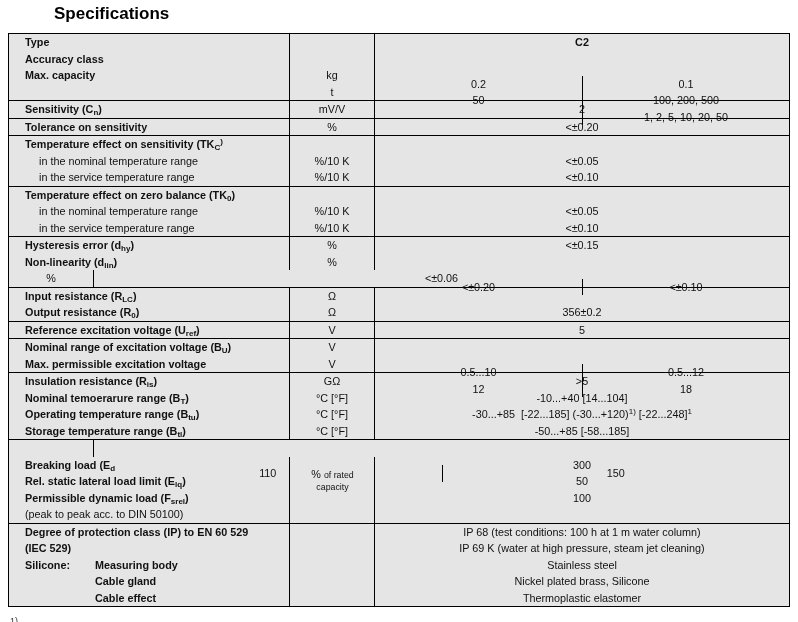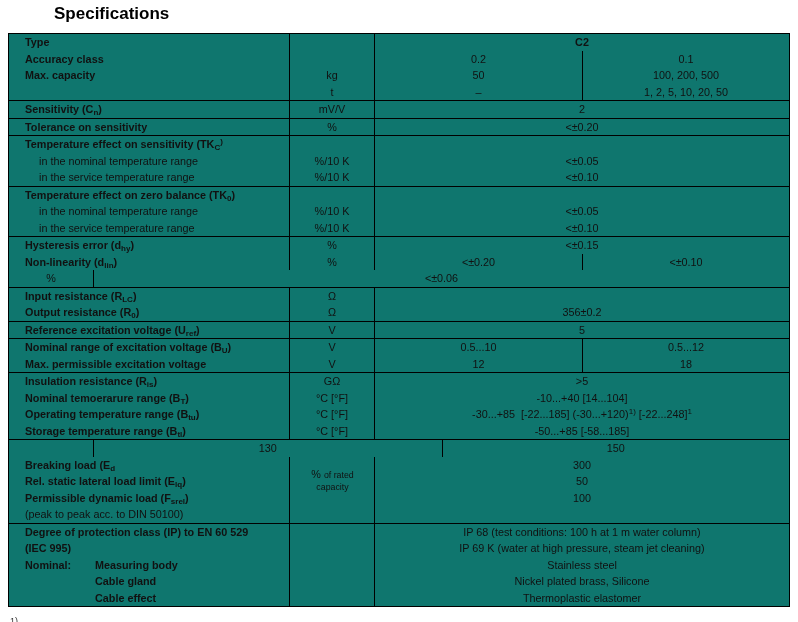--- a/index.html
+++ b/index.html
@@ -7,35 +7,35 @@
     width:798px;height:622px;overflow:hidden;background:#ffffff;
     font-family:"Liberation Sans","DejaVu Sans",sans-serif;
     color:#111;position:relative;
   }
   .title{
     position:absolute;left:14px;top:4px;
     font-size:17px;font-weight:700;color:#000;margin-left:40px;
   }
   .spec-table{
     position:absolute;left:8px;top:33px;width:782px;
-    border:1.5px solid #000;box-sizing:border-box;background:#0f766e;
+    border:1.5px solid #000;box-sizing:border-box;background:#e5e5e5;
     font-size:10.8px;
   }
   .section{border-bottom:1.5px solid #000;position:relative;}
   .section:last-child{border-bottom:none;}
   .row{display:flex;}
   .cell{height:16.5px;line-height:16.5px;box-sizing:border-box;white-space:pre;overflow:visible;}
   .label{width:281px;padding-left:16px;border-right:1.5px solid #000;font-weight:700;}
   .label.ind{padding-left:30px;}
   .label.reg{font-weight:400;}
   .unit{width:85px;border-right:1.5px solid #000;text-align:center;}
   .value{flex:1;text-align:center;}
   .value.b{font-weight:700;}
   .value.split{display:flex;}
-  .half{width:50%;text-align:center;box-sizing:border-box;height:16.5px;line-height:16.5px;white-space:pre;}
+  .half{width:50%;text-align:center;box-sizing:border-box;height:16.5px;line-height:16.5px;white-space:pre;margin-top:25px;}
   .half.right{border-left:1.5px solid #000;}
   sub{font-size:8px;line-height:0;vertical-align:-2px;}
   sup{font-size:8px;line-height:0;vertical-align:4px;}
   .u-small{font-size:8.8px;}
   .tab{display:inline-block;width:70px;}
   .unit-center{
     position:absolute;left:281px;top:0;width:85px;height:100%;
     display:flex;flex-direction:column;align-items:center;justify-content:center;
     line-height:11px;text-align:center;
   }
@@ -183,21 +183,21 @@
       </div>
       <div class="row">
         <div class="cell label"><span>Storage temperature range (B</span><sub>tl</sub><span>)</span></div>
         <div class="cell unit"><span>°C [°F]</span></div>
         <div class="cell value"><span>-50...+85 [-58...185]</span></div>
       </div>
     </div>
     <div class="section">
       <div class="row">
         <div class="cell unit"></div>
-        <div class="cell value split"><div class="half left"><span>130</span></div><div class="half right"><span>150</span></div></div>
+        <div class="cell value split"><div class="half left"><span>110</span></div><div class="half right"><span>150</span></div></div>
       </div>
       <div class="row">
         <div class="cell label"><span>Breaking load (E</span><sub>d</sub></div>
         <div class="cell unit"></div>
         <div class="cell value"><span>300</span></div>
       </div>
       <div class="row">
         <div class="cell label"><span>Rel. static lateral load limit (E</span><sub>lq</sub><span>)</span></div>
         <div class="cell unit"></div>
         <div class="cell value"><span>50</span></div>
@@ -217,26 +217,26 @@
         <div><span class="u-small">capacity</span></div>
       </div>
     </div>
     <div class="section">
       <div class="row">
         <div class="cell label"><span>Degree of protection class (IP) to EN 60 529</span></div>
         <div class="cell unit"></div>
         <div class="cell value"><span>IP 68 (test conditions: 100 h at 1 m water column)</span></div>
       </div>
       <div class="row">
-        <div class="cell label"><span>(IEC 995)</span></div>
+        <div class="cell label"><span>(IEC 529)</span></div>
         <div class="cell unit"></div>
         <div class="cell value"><span>IP 69 K (water at high pressure, steam jet cleaning)</span></div>
       </div>
       <div class="row">
-        <div class="cell label"><span class="tab">Nominal:</span><span>Measuring body</span></div>
+        <div class="cell label"><span class="tab">Silicone:</span><span>Measuring body</span></div>
         <div class="cell unit"></div>
         <div class="cell value"><span>Stainless steel</span></div>
       </div>
       <div class="row">
         <div class="cell label"><span class="tab"></span><span>Cable gland</span></div>
         <div class="cell unit"></div>
         <div class="cell value"><span>Nickel plated brass, Silicone</span></div>
       </div>
       <div class="row">
         <div class="cell label"><span class="tab"></span><span>Cable effect</span></div>

